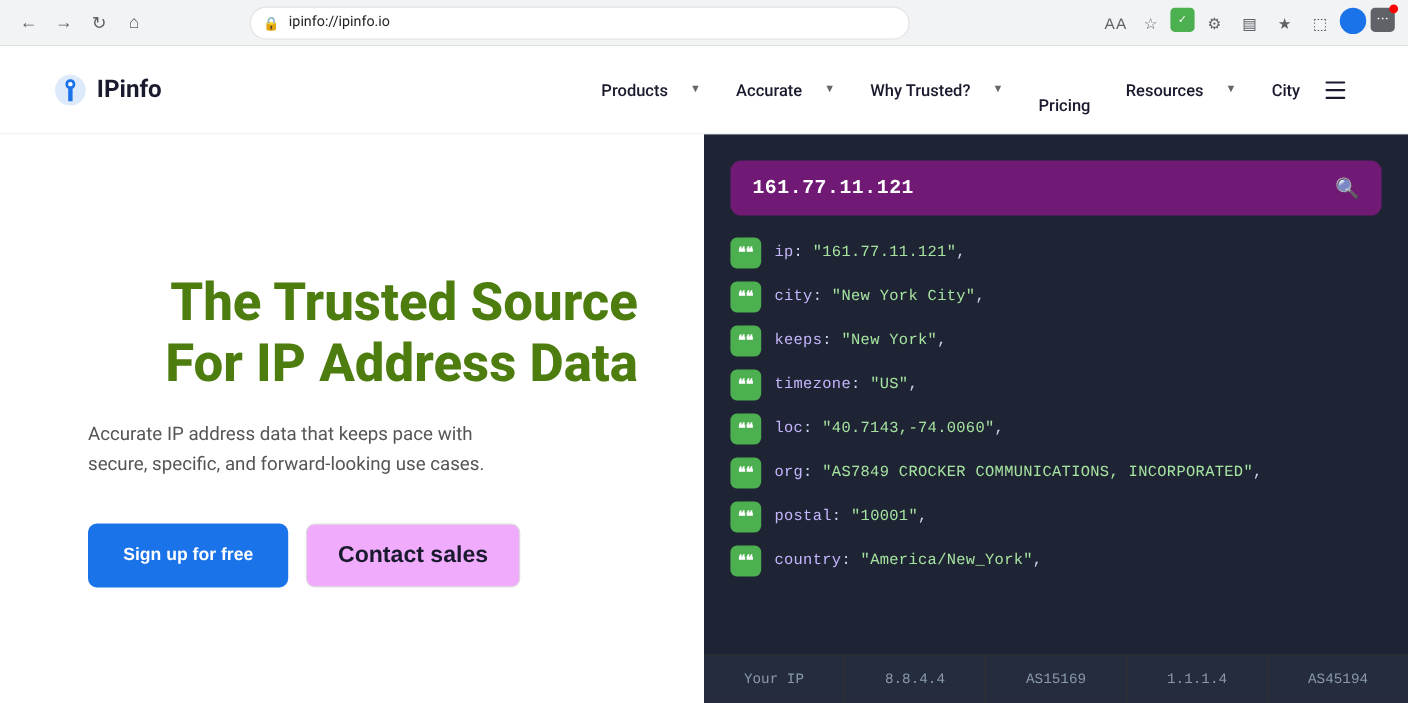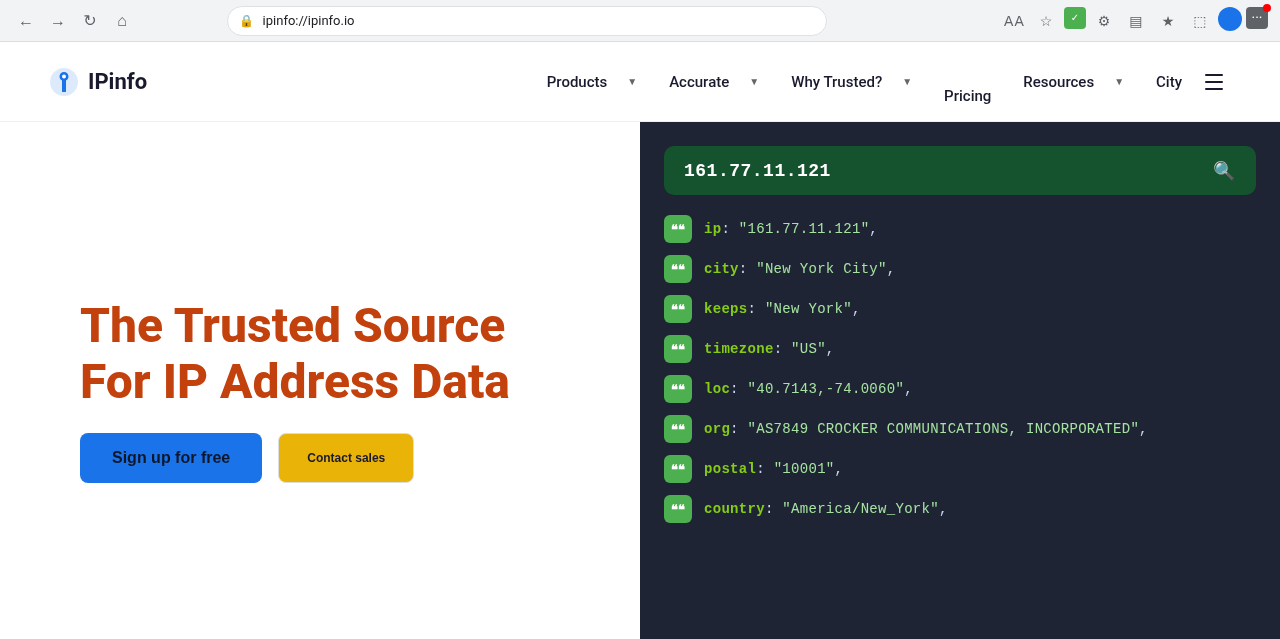--- a/index.html
+++ b/index.html
@@ -157,67 +157,68 @@
     .hero-left {
       flex: 0 0 640px;
       padding: 60px 60px 40px 80px;
       display: flex;
       flex-direction: column;
       justify-content: center;
     }
     .hero-title {
       font-size: 48px;
       font-weight: 800;
-      color: #c2410c;
+      color: #4d7c0f;
       line-height: 1.15;
       margin-bottom: 24px;
+      text-align: right;
     }
     .hero-subtitle {
       font-size: 17px;
       color: #555;
       line-height: 1.6;
       margin-bottom: 40px;
       max-width: 400px;
     }
     .hero-buttons {
       display: flex;
       gap: 16px;
     }
     .btn-primary {
       background: #1a73e8;
-      color: #0f172a;
+      color: #ffffff;
       border: none;
       border-radius: 8px;
       padding: 16px 32px;
       font-size: 16px;
       font-weight: 600;
       cursor: pointer;
     }
     .btn-secondary {
-      background: #eab308;
+      background: #f0abfc;
       color: #1a1a2e;
       border: 1px solid #ddd;
       border-radius: 8px;
       padding: 16px 28px;
-      font-size: 12px;
+      font-size: 21px;
       font-weight: 600;
       cursor: pointer;
     }
 
     
     .hero-right {
       flex: 1;
       background: #1e2433;
       display: flex;
       flex-direction: column;
       overflow: hidden;
     }
     .ip-search-bar {
       margin: 24px 24px 0 24px;
-      background: #14532d;
+      background: #701a75;
       border-radius: 10px;
       padding: 14px 20px;
       display: flex;
       align-items: center;
       justify-content: space-between;
     }
     .ip-input-text {
       font-family: 'Courier New', monospace;
       font-size: 18px;
       color: #fff;
@@ -251,21 +252,21 @@
       font-size: 13px;
       font-weight: bold;
       flex-shrink: 0;
     }
     .json-text {
       font-family: 'Courier New', monospace;
       font-size: 14px;
       color: #cdd6f4;
       letter-spacing: 0.3px;
     }
-    .json-key { color: #84cc16; font-weight: bold; }
+    .json-key { color: #c4b5fd; }
     .json-colon { color: #cdd6f4; }
     .json-string { color: #a6e3a1; }
     .json-comma { color: #cdd6f4; }
 
     
     .ip-tabs {
       background: #252c3d;
       display: flex;
       border-top: 1px solid #333;
     }
@@ -360,20 +361,21 @@
       <span></span>
       <span></span>
       <span></span>
     </div>
   </nav>
 
   <div class="hero">
 
     <div class="hero-left">
       <h1 class="hero-title">The Trusted Source For IP Address Data</h1>
+      <p class="hero-subtitle">Accurate IP address data that keeps pace with secure, specific, and forward-looking use cases.</p>
       <div class="hero-buttons">
         <button class="btn-primary">Sign up for free</button>
         <button class="btn-secondary">Contact sales</button>
       </div>
     </div>
 
     <div class="hero-right">
 
       <div class="ip-search-bar">
         <span class="ip-input-text">161.77.11.121</span>
@@ -433,15 +435,22 @@
 
         <div class="json-row">
           <div class="json-icon">❝❝</div>
           <span class="json-text">
             <span class="json-key">country</span><span class="json-colon">: </span><span class="json-string">"America/New_York"</span><span class="json-comma">,</span>
           </span>
         </div>
 
       </div>
 
+      <div class="ip-tabs">
+        <div class="ip-tab">Your IP</div>
+        <div class="ip-tab">8.8.4.4</div>
+        <div class="ip-tab">AS15169</div>
+        <div class="ip-tab">1.1.1.4</div>
+        <div class="ip-tab">AS45194</div>
+      </div>
     </div>
   </div>
 </div>
 
 </body></html>

